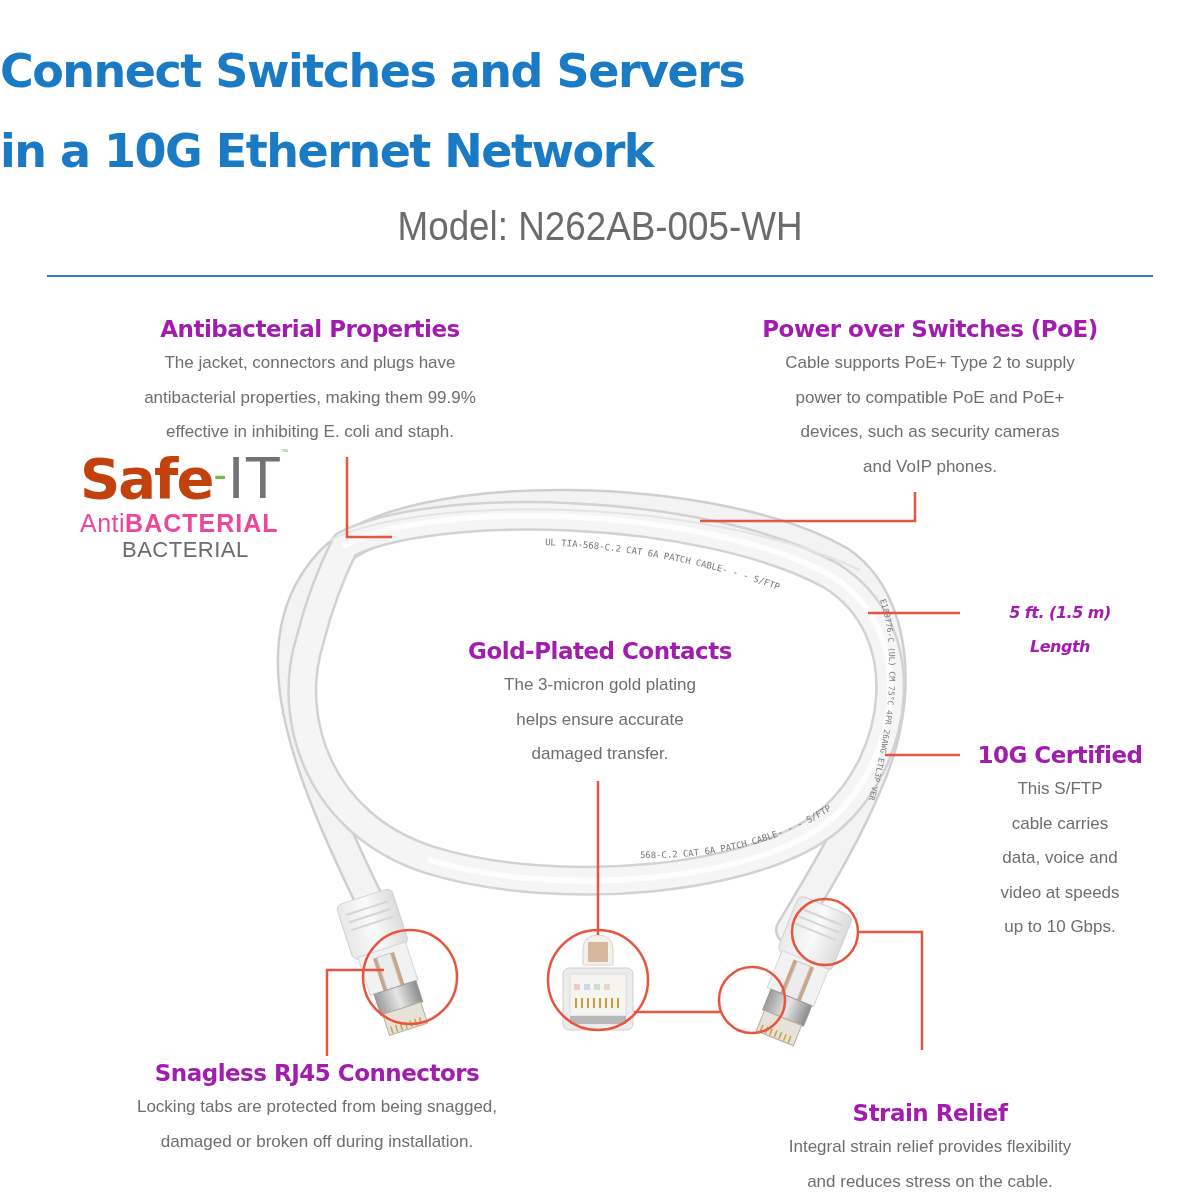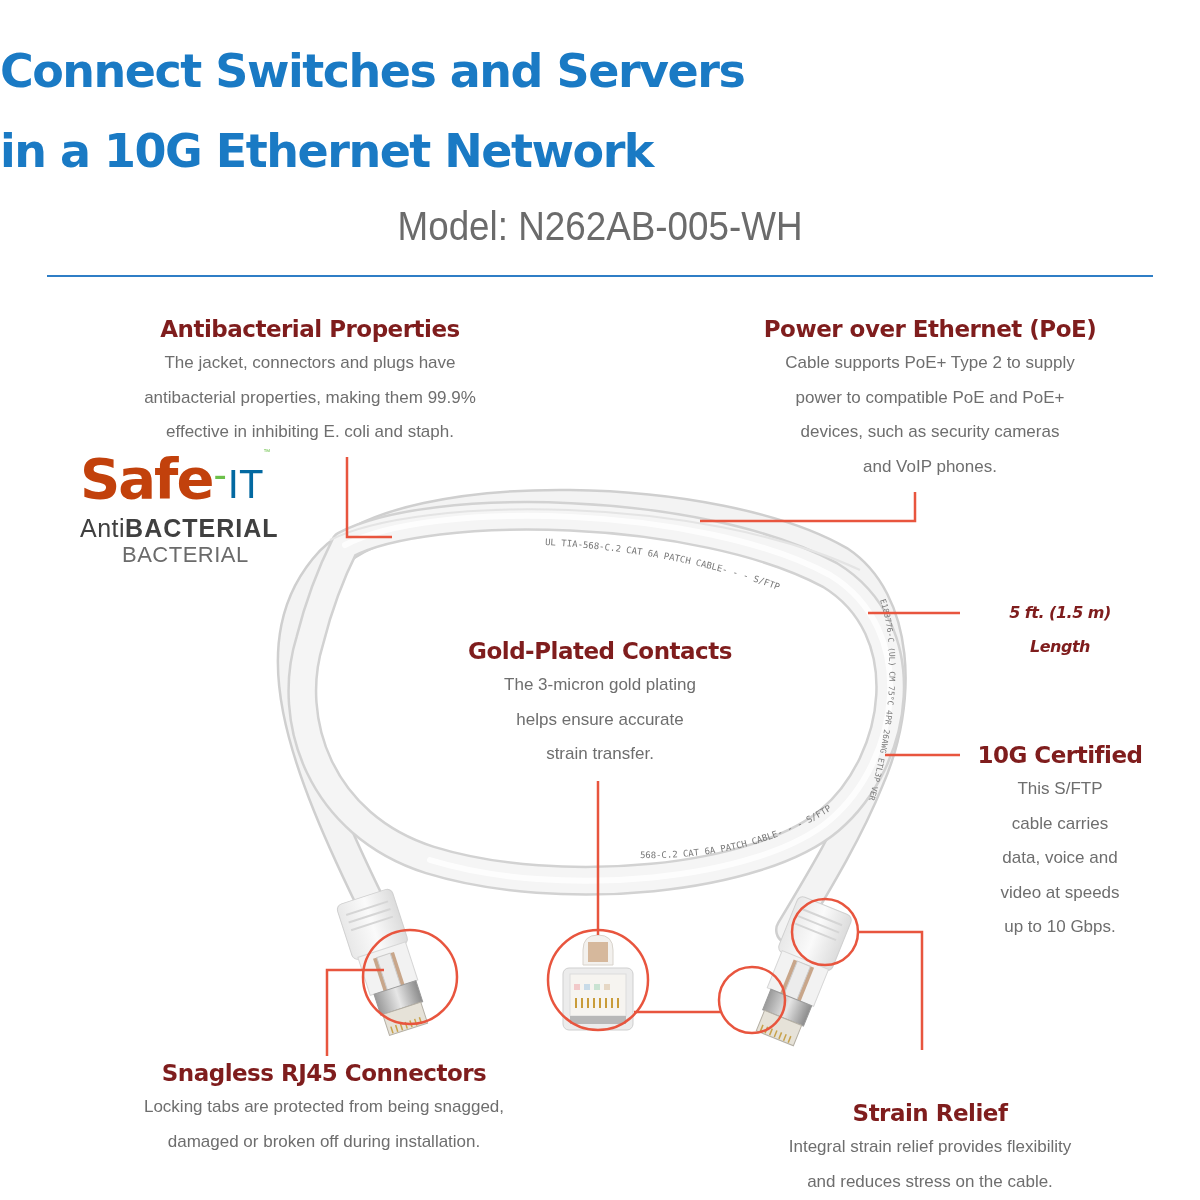--- a/index.html
+++ b/index.html
@@ -10,41 +10,41 @@
            color: #1a7ac4; font-size: 46px; letter-spacing: -1.5px; line-height: 1; }
   #t1 { top: 48px; }
   #t2 { top: 128px; }
   .model { position: absolute; top: 204px; left: 0; width: 1200px; text-align: center;
            font-size: 40px; color: #6b6b6b; font-family: "Liberation Sans", sans-serif;
            transform: scaleX(0.92); }
   .divider { position: absolute; top: 275px; left: 47px; width: 1106px; height: 2px; background: #2f7ec6; }
 
   .callout { position: absolute; text-align: center; color: #666666; }
   .callout .head { font-family: "DejaVu Sans", sans-serif; font-weight: bold; font-size: 23px;
-                   color: #7f1d1d; line-height: 34px; white-space: nowrap; letter-spacing: -0.5px; }
+                   color: #a21caf; line-height: 34px; white-space: nowrap; letter-spacing: -0.5px; }
   .callout .body { font-size: 17px; line-height: 34.5px; color: #6e6e6e; }
   .callout .line { display: block; white-space: nowrap; }
 
   #c-anti { left: 40px; width: 540px; top: 312px; }
   #c-poe  { left: 700px; width: 460px; top: 312px; }
   #c-gold { left: 420px; width: 360px; top: 634px; }
   #c-len  { left: 970px; width: 180px; top: 596px; }
   #c-10g  { left: 960px; width: 200px; top: 738px; }
-  #c-rj   { left: 24px;  width: 600px; top: 1056px; }
+  #c-rj   { left: 17px;  width: 600px; top: 1056px; }
   #c-sr   { left: 680px; width: 500px; top: 1056px; margin-top: 40px; }
   #c-len .head { font-size: 16px; line-height: 34px; font-style: italic; }
 
   .logo { position: absolute; left: 80px; top: 448px; width: 240px; }
   .logo .safe { font-family: "DejaVu Sans", sans-serif; font-weight: bold; font-size: 56px;
                 color: #c2410c; letter-spacing: -2px; line-height: 56px; display: inline-block; }
-  .logo .it { font-family: "Liberation Sans", sans-serif; font-size: 40px; color: #0369a1;
+  .logo .it { font-family: "Liberation Sans", sans-serif; font-size: 60px; color: #737373;
               line-height: 56px; display: inline-block; font-weight: normal; }
   .logo .dash { color: #6cc04a; font-size: 40px; display: inline-block; vertical-align: 10px; margin: 0 1px; }
   .logo .tm { font-size: 7px; color: #6cc04a; vertical-align: 44px; }
-  .logo .anti { font-size: 25px; color: #404040; line-height: 28px; margin-top: 2px; letter-spacing: 0.5px; }
+  .logo .anti { font-size: 25px; color: #ec4899; line-height: 28px; margin-top: 2px; letter-spacing: 0.5px; }
   .logo .anti b { font-weight: bold; letter-spacing: 1px; }
   .logo .prod { font-size: 22px; color: #6b6b6b; line-height: 26px; margin-left: 42px; letter-spacing: 0.5px; }
 
   svg.art { position: absolute; left: 0; top: 0; }
 </style>
 </head>
 <body>
 
 <div class="title" id="t1">Connect Switches and Servers</div>
 <div class="title" id="t2">in a 10G Ethernet Network</div>
@@ -194,35 +194,35 @@
 <div class="callout" id="c-anti">
   <div class="head">Antibacterial Properties</div>
   <div class="body">
     <span class="line">The jacket, connectors and plugs have</span>
     <span class="line">antibacterial properties, making them 99.9%</span>
     <span class="line">effective in inhibiting E. coli and staph.</span>
   </div>
 </div>
 
 <div class="callout" id="c-poe">
-  <div class="head">Power over Ethernet (PoE)</div>
+  <div class="head">Power over Switches (PoE)</div>
   <div class="body">
     <span class="line">Cable supports PoE+ Type 2 to supply</span>
     <span class="line">power to compatible PoE and PoE+</span>
     <span class="line">devices, such as security cameras</span>
     <span class="line">and VoIP phones.</span>
   </div>
 </div>
 
 <div class="callout" id="c-gold">
   <div class="head">Gold-Plated Contacts</div>
   <div class="body">
     <span class="line">The 3-micron gold plating</span>
     <span class="line">helps ensure accurate</span>
-    <span class="line">strain transfer.</span>
+    <span class="line">damaged transfer.</span>
   </div>
 </div>
 
 <div class="callout" id="c-len">
   <div class="head">5 ft. (1.5 m)</div>
   <div class="head">Length</div>
 </div>
 
 <div class="callout" id="c-10g">
   <div class="head">10G Certified</div>

